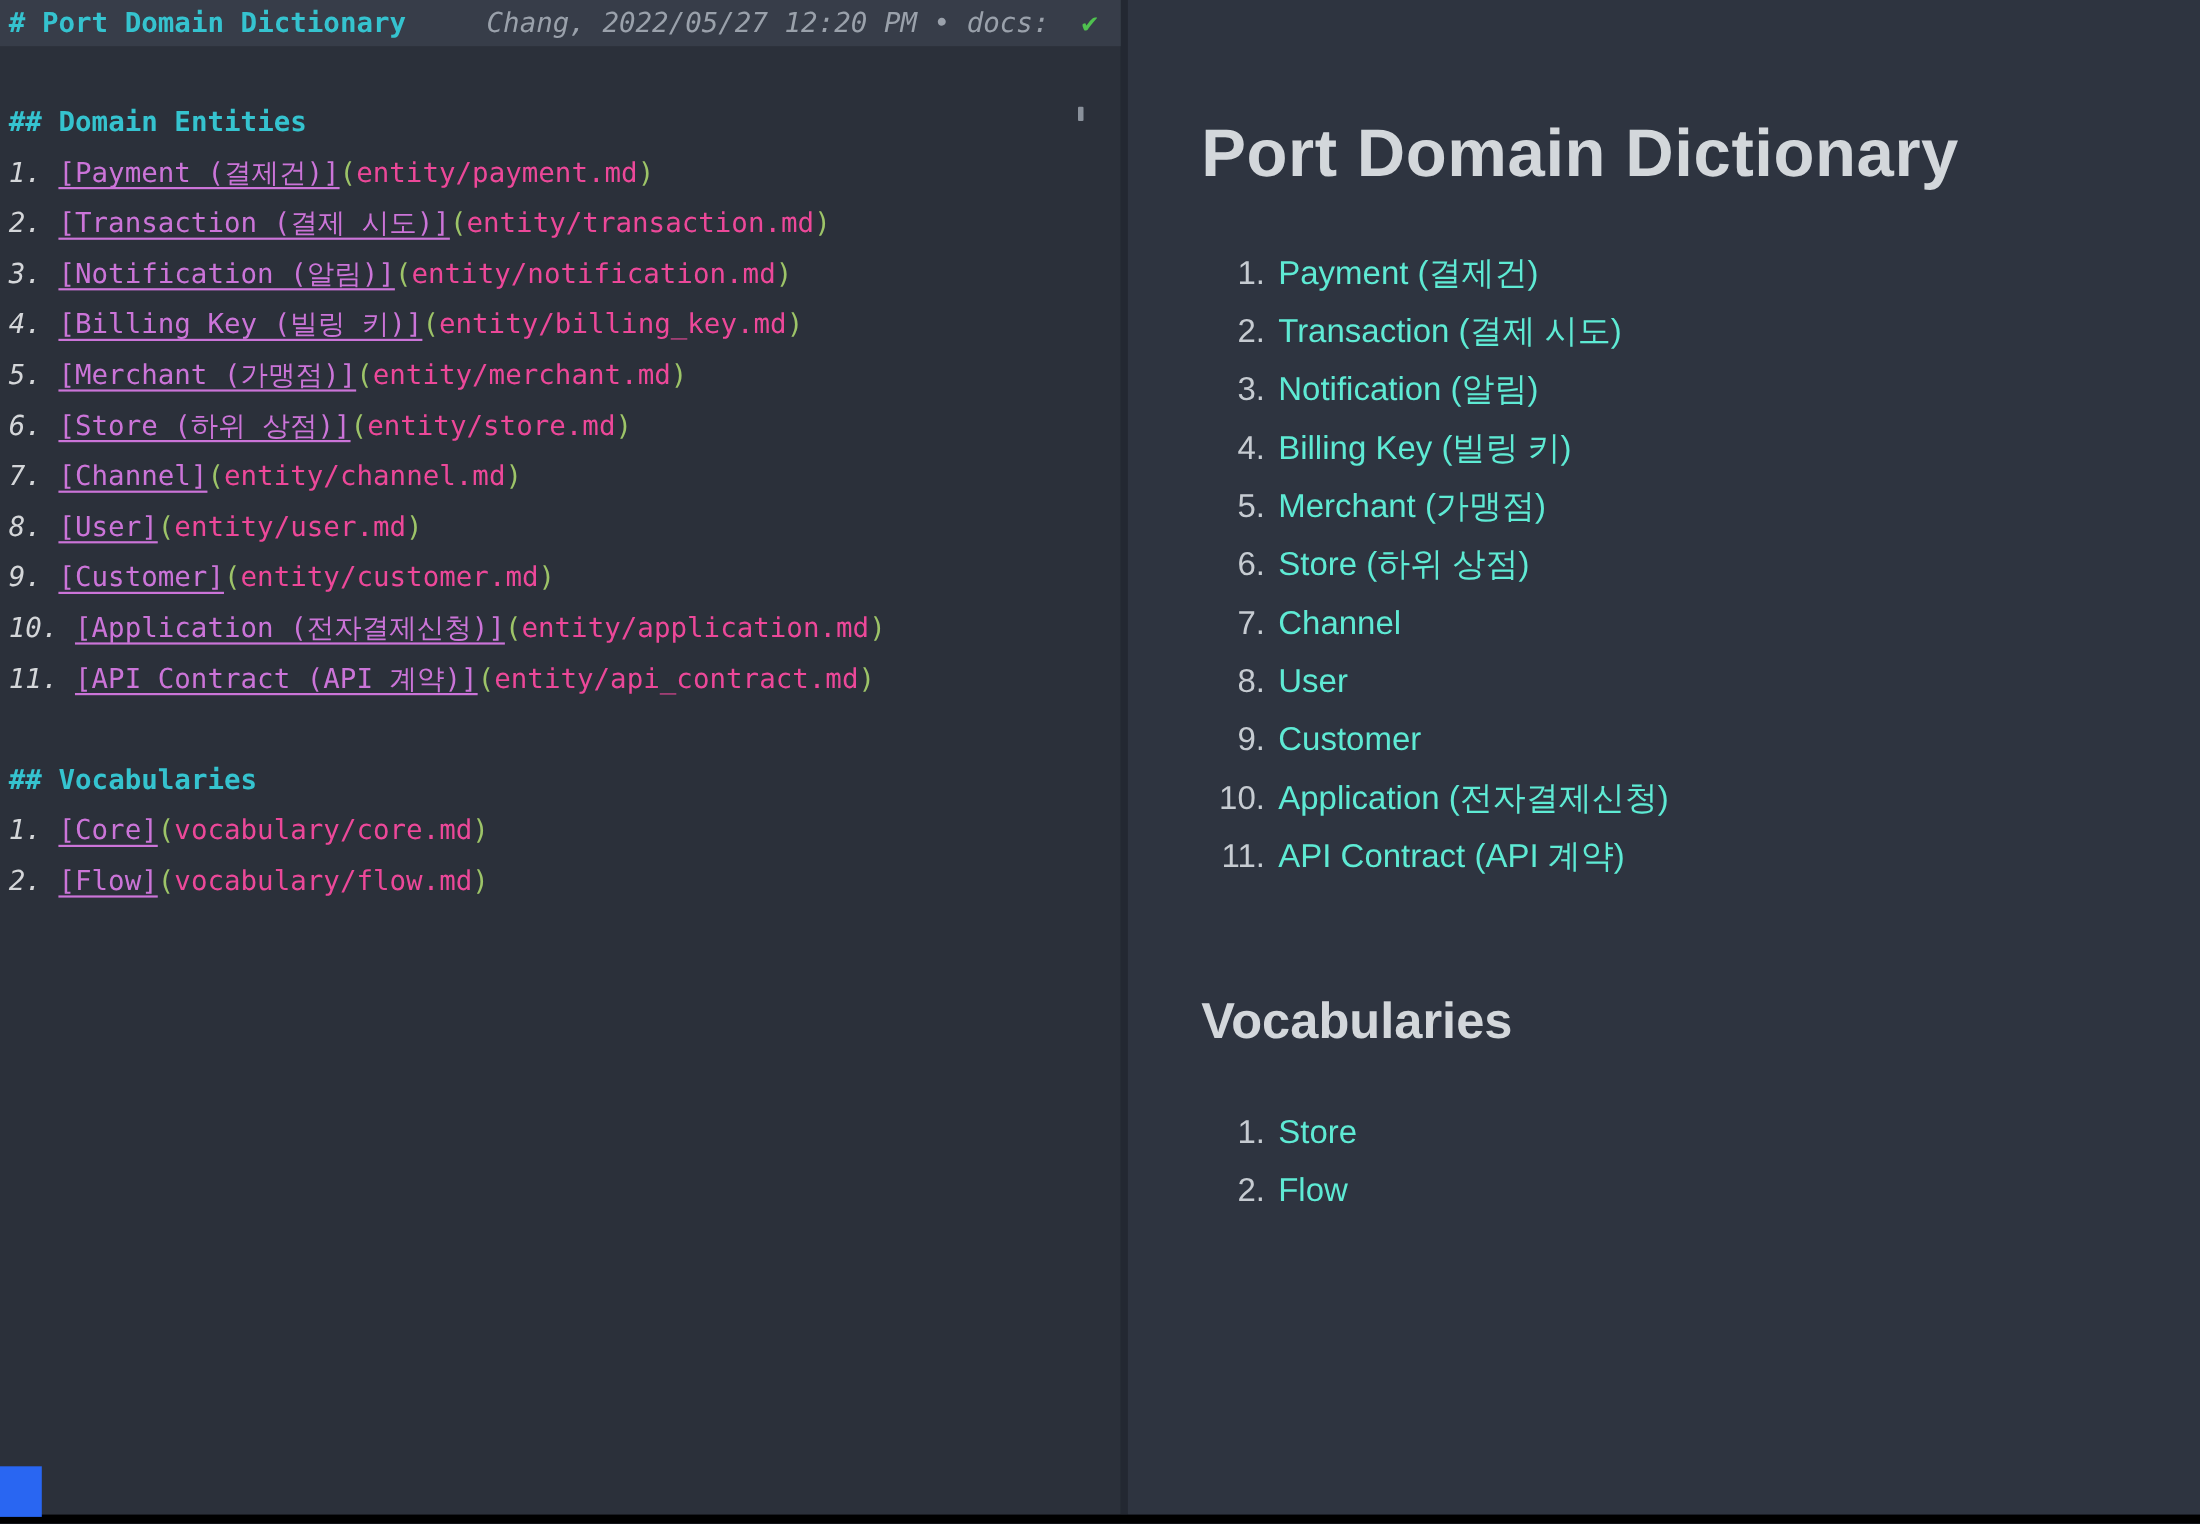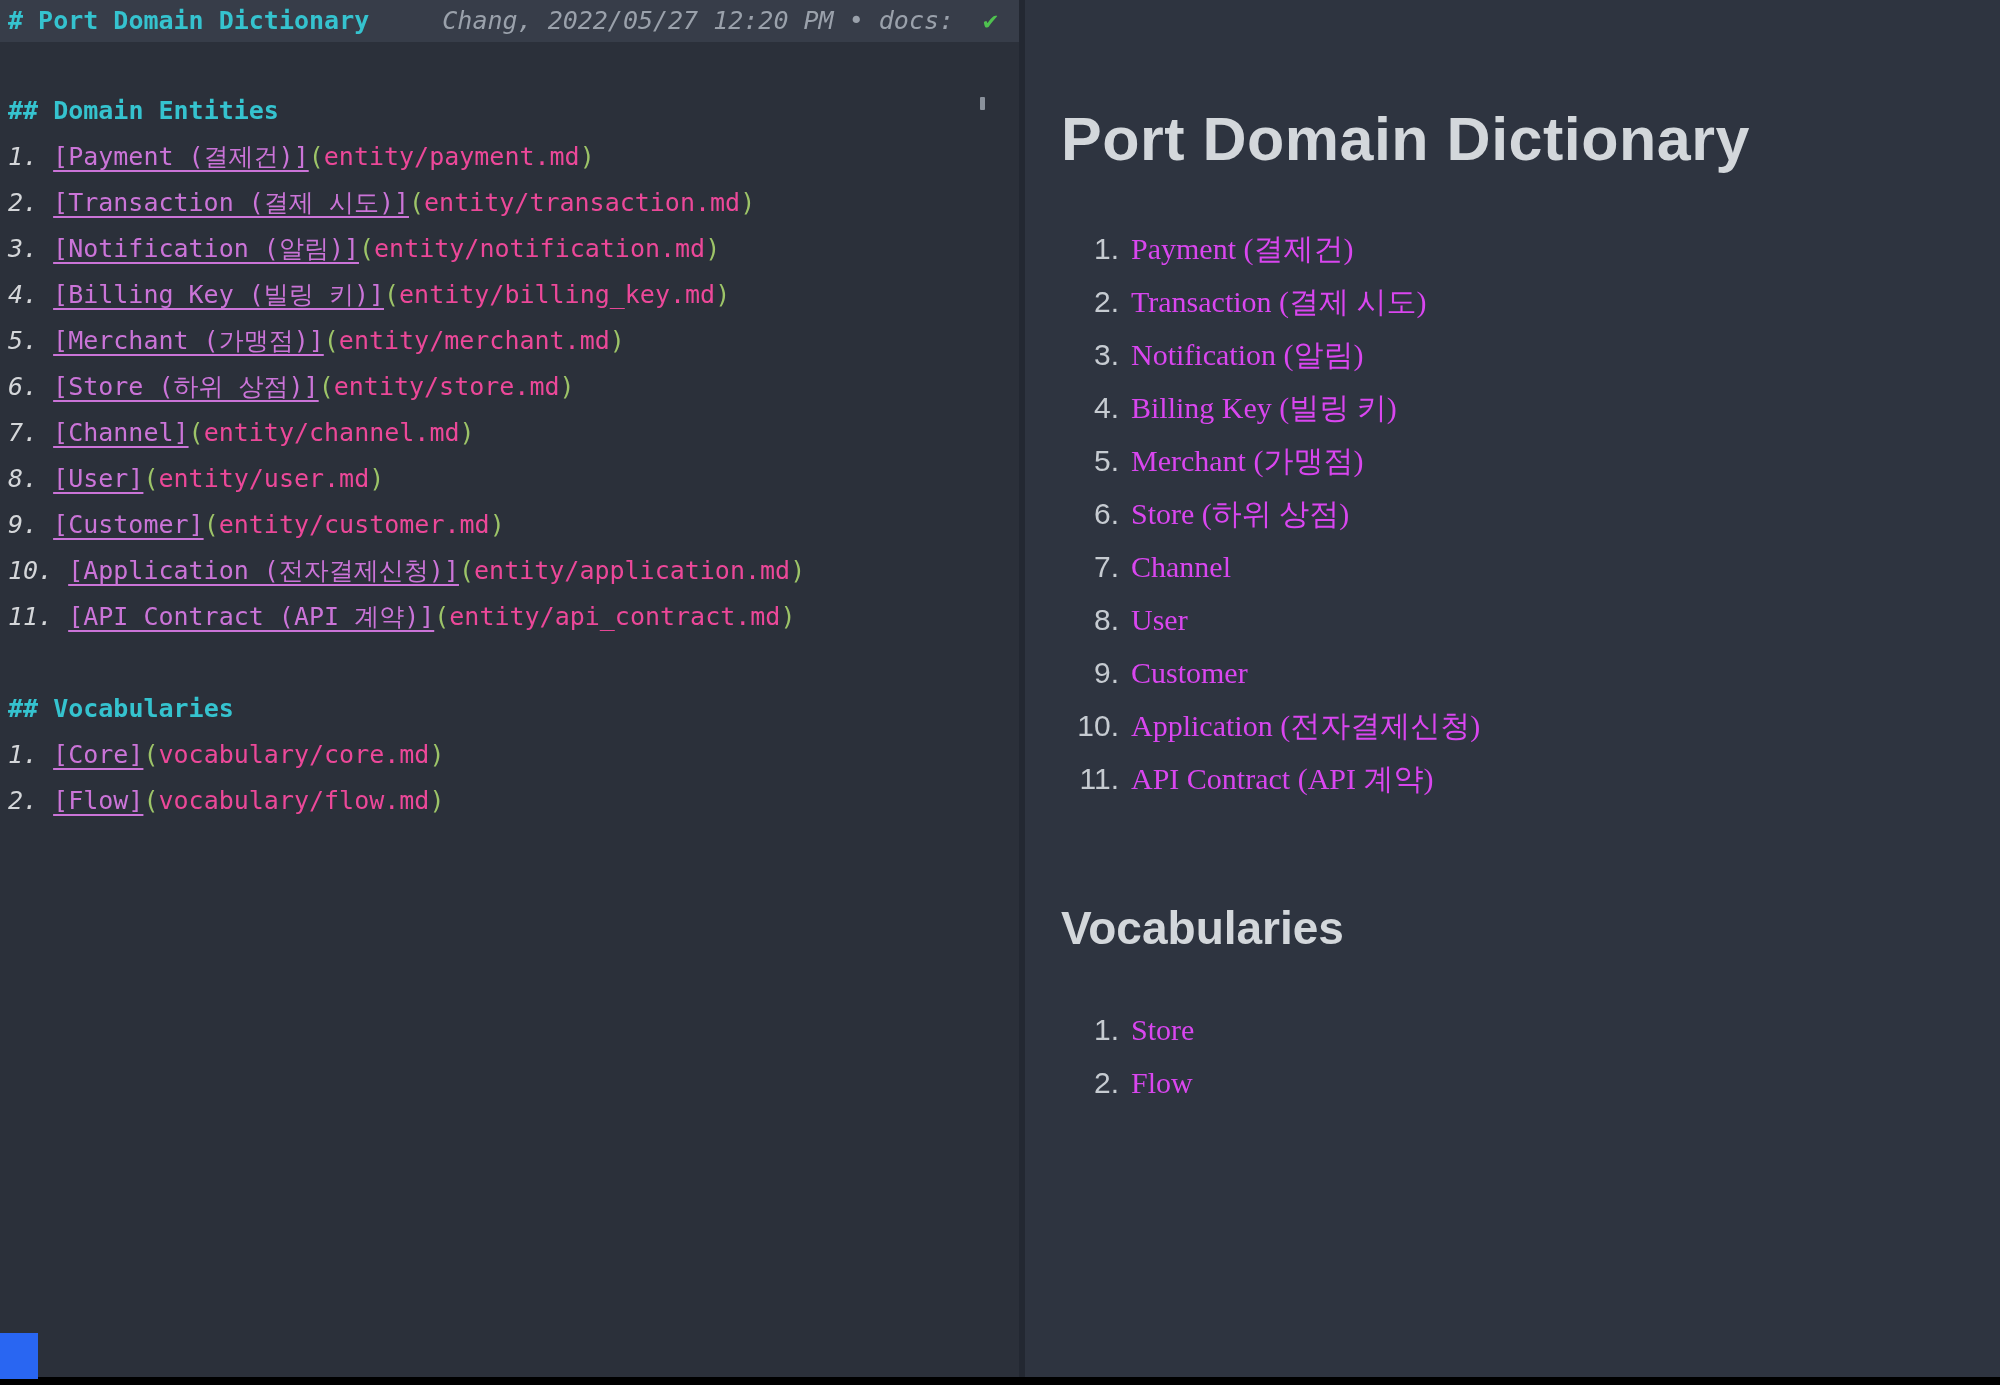--- a/index.html
+++ b/index.html
@@ -28,32 +28,32 @@
   }
   
   .divider {
     position:absolute; left:1019px; top:0; width:6px; height:1385px; background:#232832;
   }
   
   .preview-pane {
     position:absolute; left:1025px; top:0; width:975px; height:1377px;
     background:#2e3440; color:#d3d7db;
     font-family:"Liberation Sans", sans-serif;
-    padding-left:36px; padding-top:104px;
+    padding-left:67px; padding-top:104px;
   }
   .preview-pane h1 {
     font-size:61px; font-weight:bold; color:#d3d7db; letter-spacing:0.5px; line-height:1.15;
   }
   .preview-pane h2 { font-size:46px; font-weight:bold; color:#d3d7db; }
   .h2-entities { margin-top:116px; }
   .h2-vocab { margin-top:96px; }
   ol.preview-list { list-style:none; margin-top:48px; }
   ol.preview-list li { height:53px; line-height:53px; font-size:30px; white-space:nowrap; }
   ol.preview-list .li-num { display:inline-block; width:58px; text-align:right; color:#c6cbd1; margin-right:12px; }
-  ol.preview-list .li-link { color:#d946ef;font-family:Liberation Serif, serif; }
+  ol.preview-list .li-link { color:#5eead4; }
   
   .bottom-bar { position:absolute; left:0; bottom:0; width:2000px; height:8px; background:#000; }
   .corner-button { position:absolute; left:0; bottom:6px; width:38px; height:46px; background:#2966f2; }
 </style>
 </head>
 <body>
 
 <div class="app">
 
   <div class="editor-pane">

